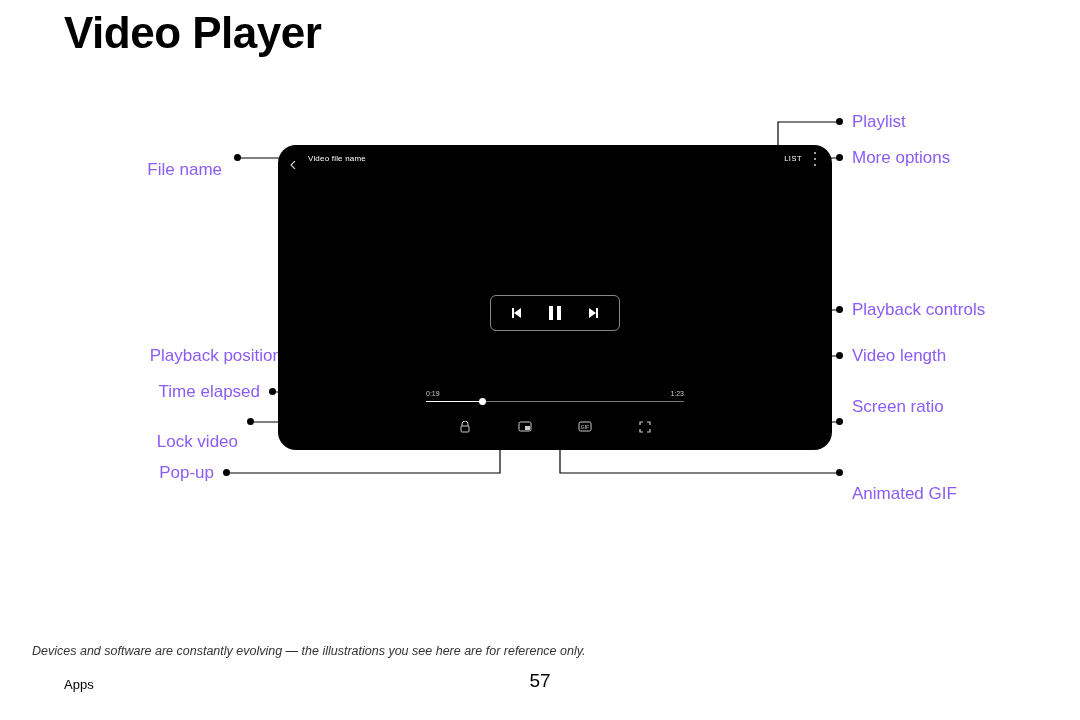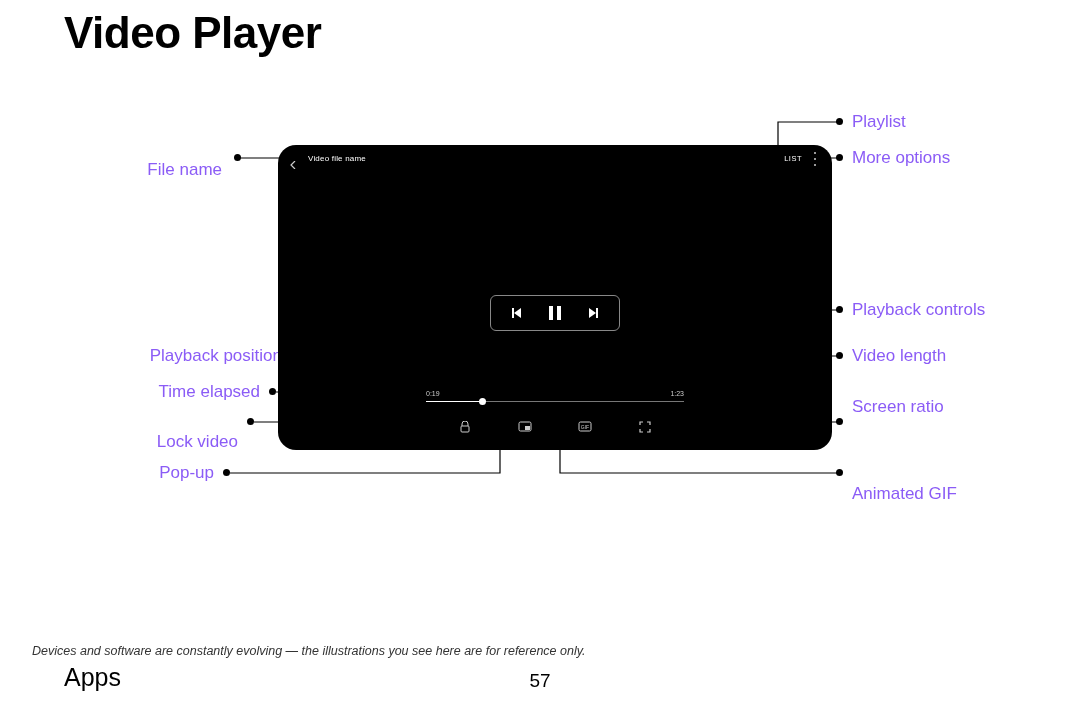--- a/index.html
+++ b/index.html
@@ -160,21 +160,21 @@
     left: 0; right: 0;
     font-size: 12.5px;
     font-style: italic;
     color: #333;
     margin-left: 32px;
   }
   .footer-left {
     position: absolute;
     bottom: 28px;
     left: 64px;
-    font-size: 25px;
+    font-size: 13px;
   }
   .footer-page {
     position: absolute;
     bottom: 28px;
     left: 50%;
     transform: translateX(-50%);
     font-size: 19px;
   }
 </style>
 </head>

